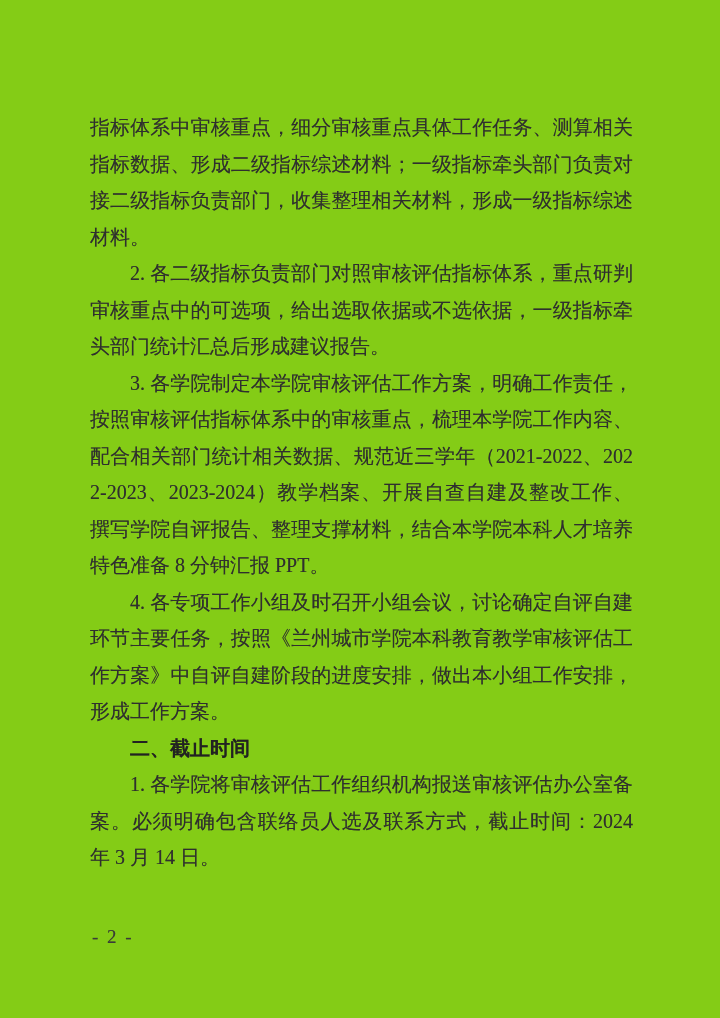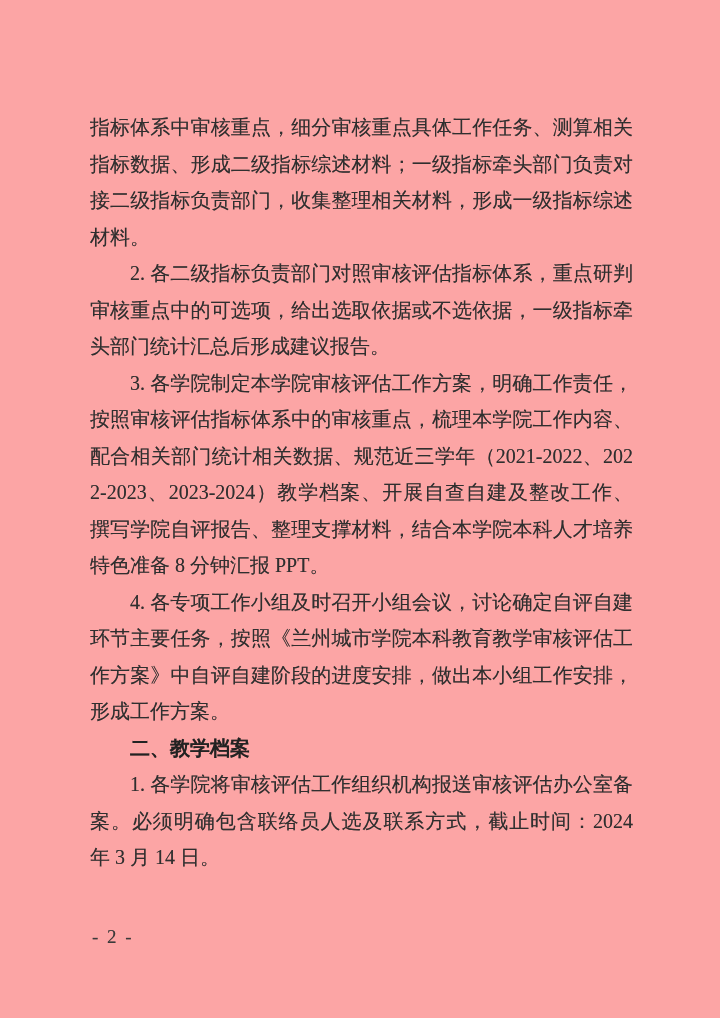--- a/index.html
+++ b/index.html
@@ -4,21 +4,21 @@
 <style>
   html, body {
     margin: 0;
     padding: 0;
     background: #ffffff;
   }
   .page {
     position: relative;
     width: 720px;
     height: 1018px;
-    background: #fca5a5;
+    background: #84cc16;
     overflow: hidden;
     font-family: "Liberation Serif", serif;
   }
   .content {
     position: absolute;
     left: 90px;
     top: 109px;
     width: 543px;
   }
   .para {
@@ -52,17 +52,17 @@
 </style>
 </head>
 <body>
 
 <div class="page">
   <div class="content">
     <p class="para">指标体系中审核重点，细分审核重点具体工作任务、测算相关指标数据、形成二级指标综述材料；一级指标牵头部门负责对接二级指标负责部门，收集整理相关材料，形成一级指标综述材料。</p>
     <p class="para indent">2. 各二级指标负责部门对照审核评估指标体系，重点研判审核重点中的可选项，给出选取依据或不选依据，一级指标牵头部门统计汇总后形成建议报告。</p>
     <p class="para indent">3. 各学院制定本学院审核评估工作方案，明确工作责任，按照审核评估指标体系中的审核重点，梳理本学院工作内容、配合相关部门统计相关数据、规范近三学年（2021-2022、2022-2023、2023-2024）教学档案、开展自查自建及整改工作、撰写学院自评报告、整理支撑材料，结合本学院本科人才培养特色准备 8 分钟汇报 PPT。</p>
     <p class="para indent">4. 各专项工作小组及时召开小组会议，讨论确定自评自建环节主要任务，按照《兰州城市学院本科教育教学审核评估工作方案》中自评自建阶段的进度安排，做出本小组工作安排，形成工作方案。</p>
-    <p class="para indent heading">二、教学档案</p>
+    <p class="para indent heading">二、截止时间</p>
     <p class="para indent">1. 各学院将审核评估工作组织机构报送审核评估办公室备案。必须明确包含联络员人选及联系方式，截止时间：2024 年 3 月 14 日。</p>
   </div>
   <div class="page-number">- 2 -</div>
 </div>
 
 </body></html>

